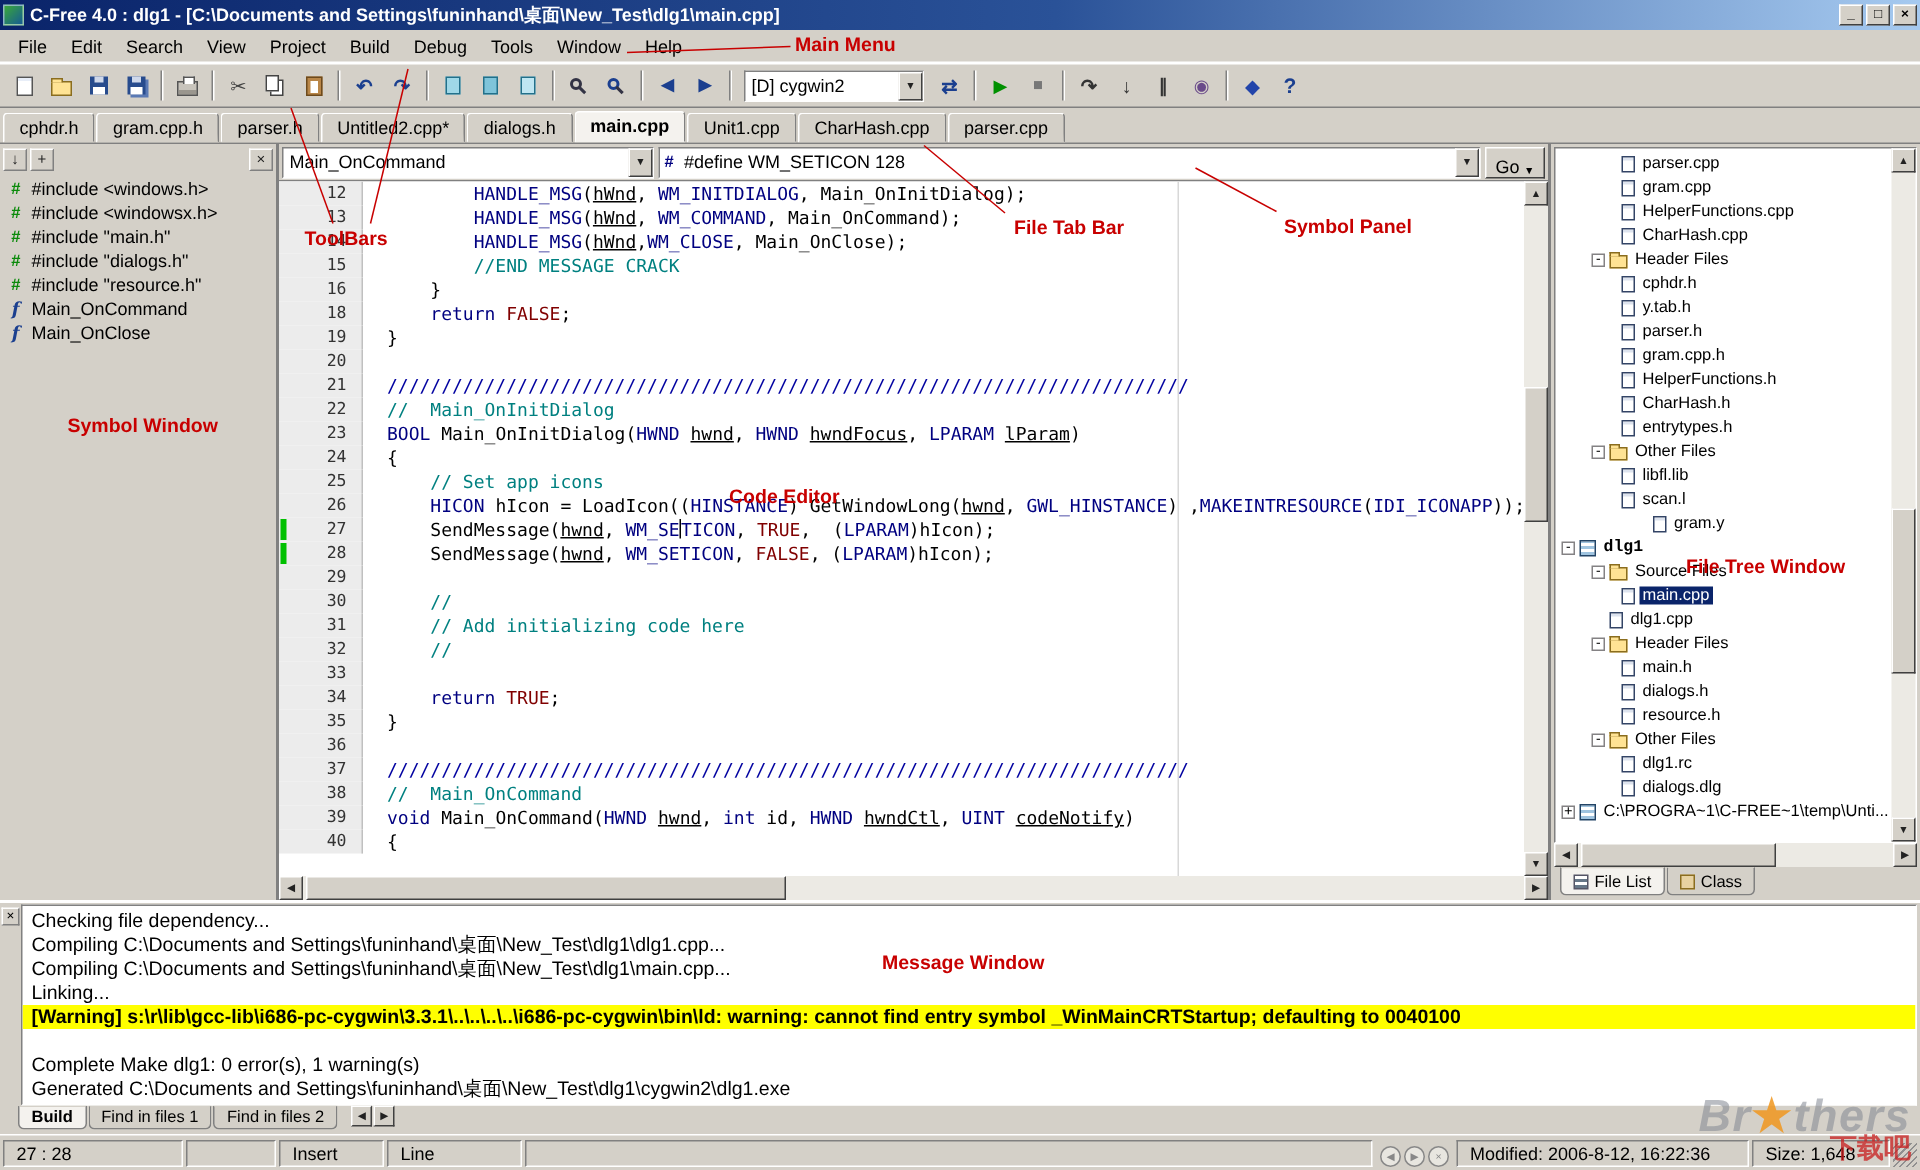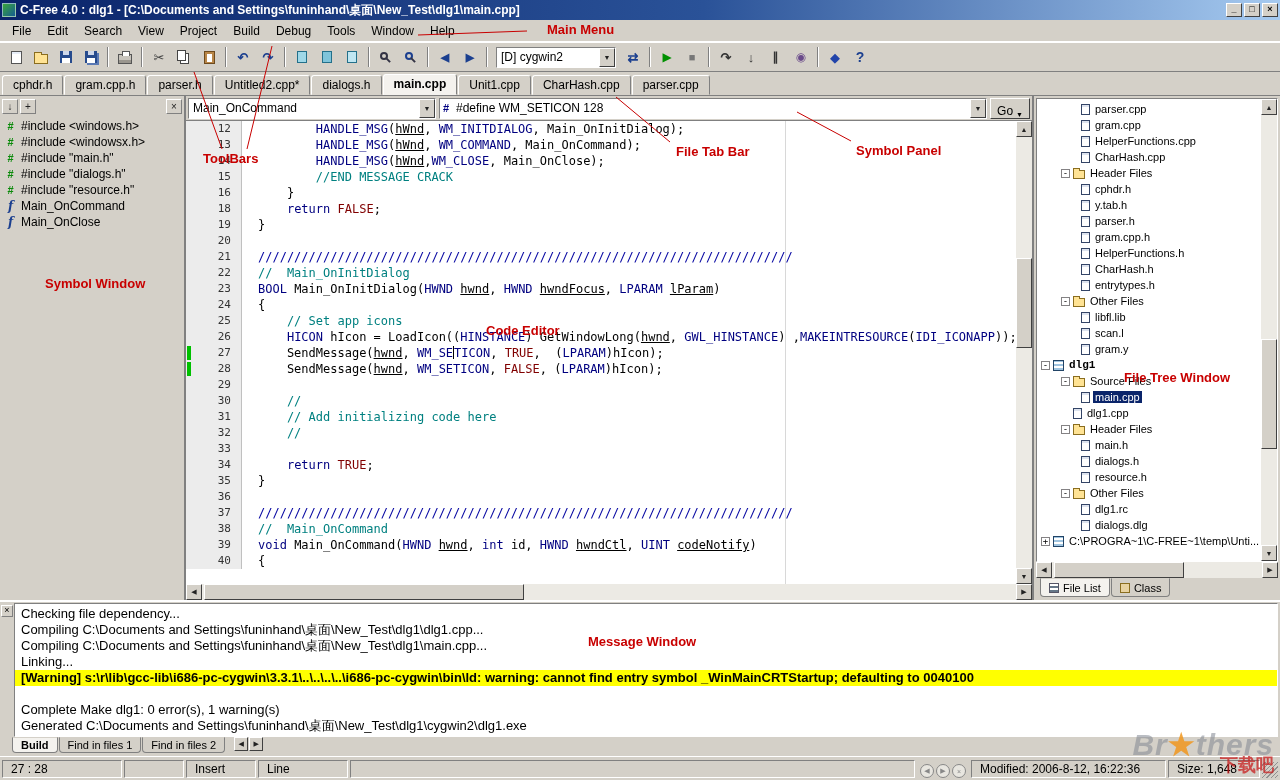--- a/index.html
+++ b/index.html
@@ -543,21 +543,21 @@
               <span class="tr-label">Other Files</span>
             </div>
             <div class="tr-row" style="padding-left: 44px;">
               <span class="tr-icon file"></span>
               <span class="tr-label">libfl.lib</span>
             </div>
             <div class="tr-row" style="padding-left: 44px;">
               <span class="tr-icon file"></span>
               <span class="tr-label">scan.l</span>
             </div>
-            <div class="tr-row" style="padding-left: 44px;">
+            <div class="tr-row" style="padding-left: 65px;">
               <span class="tr-icon file"></span>
               <span class="tr-label">gram.y</span>
             </div>
             <div class="tr-row" style="padding-left: 4px;">
               <span class="tr-box">-</span>
               <span class="tr-icon project"></span>
               <span class="tr-label bold">dlg1</span>
             </div>
             <div class="tr-row" style="padding-left: 24px;">
               <span class="tr-box">-</span>
@@ -685,21 +685,21 @@
   </div>
 
   <svg class="anno-lines" id="annosvg" xmlns="http://www.w3.org/2000/svg">
       <line x1="527" y1="31" x2="418" y2="35" stroke="#c80000" stroke-width="1"></line>
       <line x1="222" y1="149" x2="194" y2="72" stroke="#c80000" stroke-width="1"></line>
       <line x1="247" y1="149" x2="272" y2="46" stroke="#c80000" stroke-width="1"></line>
       <line x1="670" y1="142" x2="616" y2="97" stroke="#c80000" stroke-width="1"></line>
       <line x1="851" y1="141" x2="797" y2="112" stroke="#c80000" stroke-width="1"></line>
     </svg>
   <div id="annolabels">
-      <div class="anno" style="left: 547px; top: 22px;">Main Menu</div>
+      <div class="anno" style="left: 530px; top: 22px;">Main Menu</div>
       <div class="anno" style="left: 203px; top: 151px;">ToolBars</div>
       <div class="anno" style="left: 676px; top: 144px;">File Tab Bar</div>
       <div class="anno" style="left: 856px; top: 143px;">Symbol Panel</div>
       <div class="anno" style="left: 45px; top: 276px;">Symbol Window</div>
       <div class="anno" style="left: 486px; top: 323px;">Code Editor</div>
       <div class="anno" style="left: 1124px; top: 370px;">File Tree Window</div>
       <div class="anno" style="left: 588px; top: 634px;">Message Window</div>
     </div>
 
 </div>

